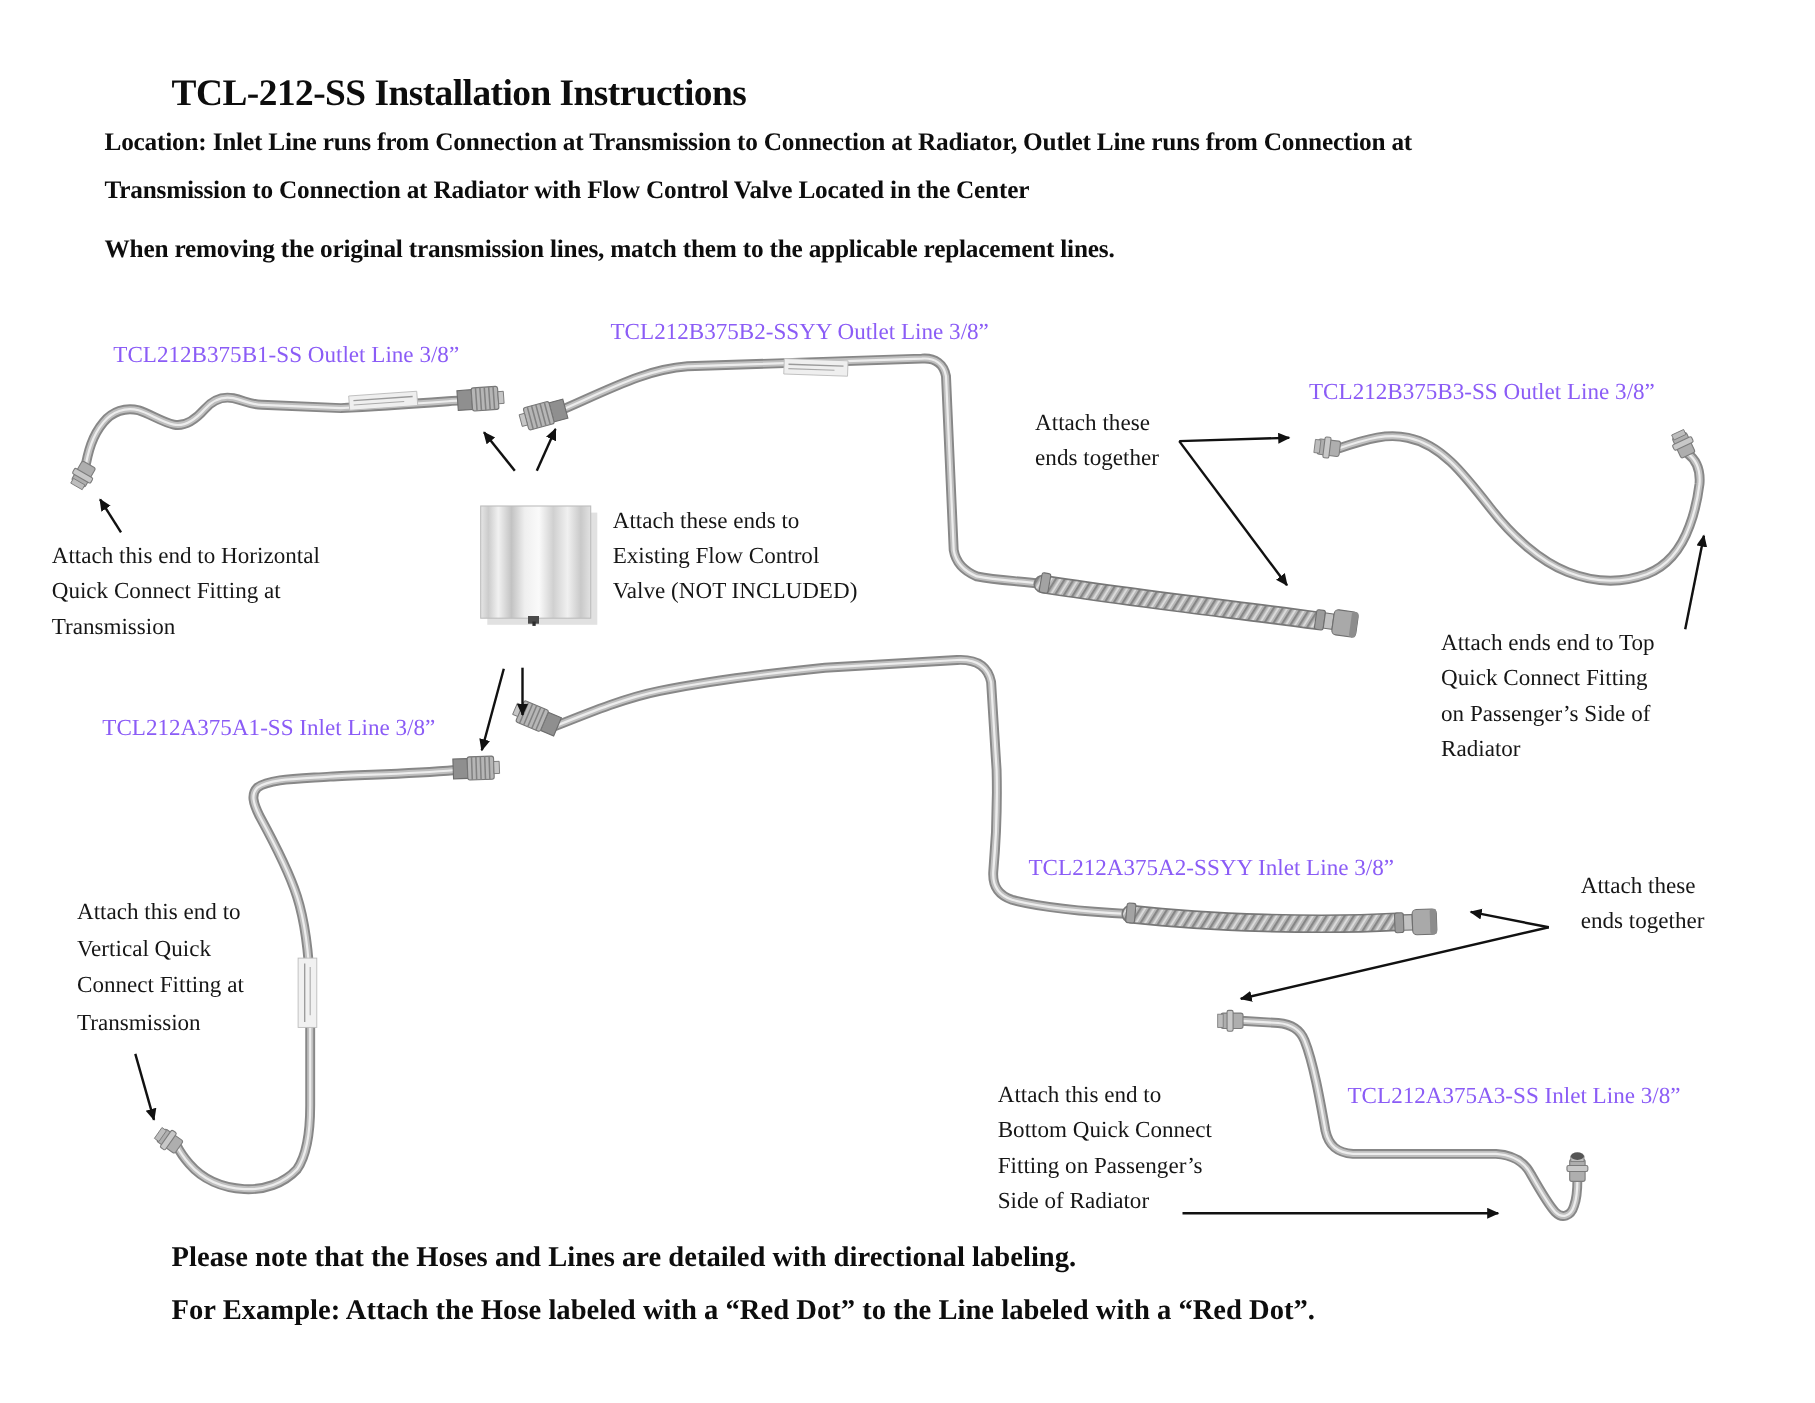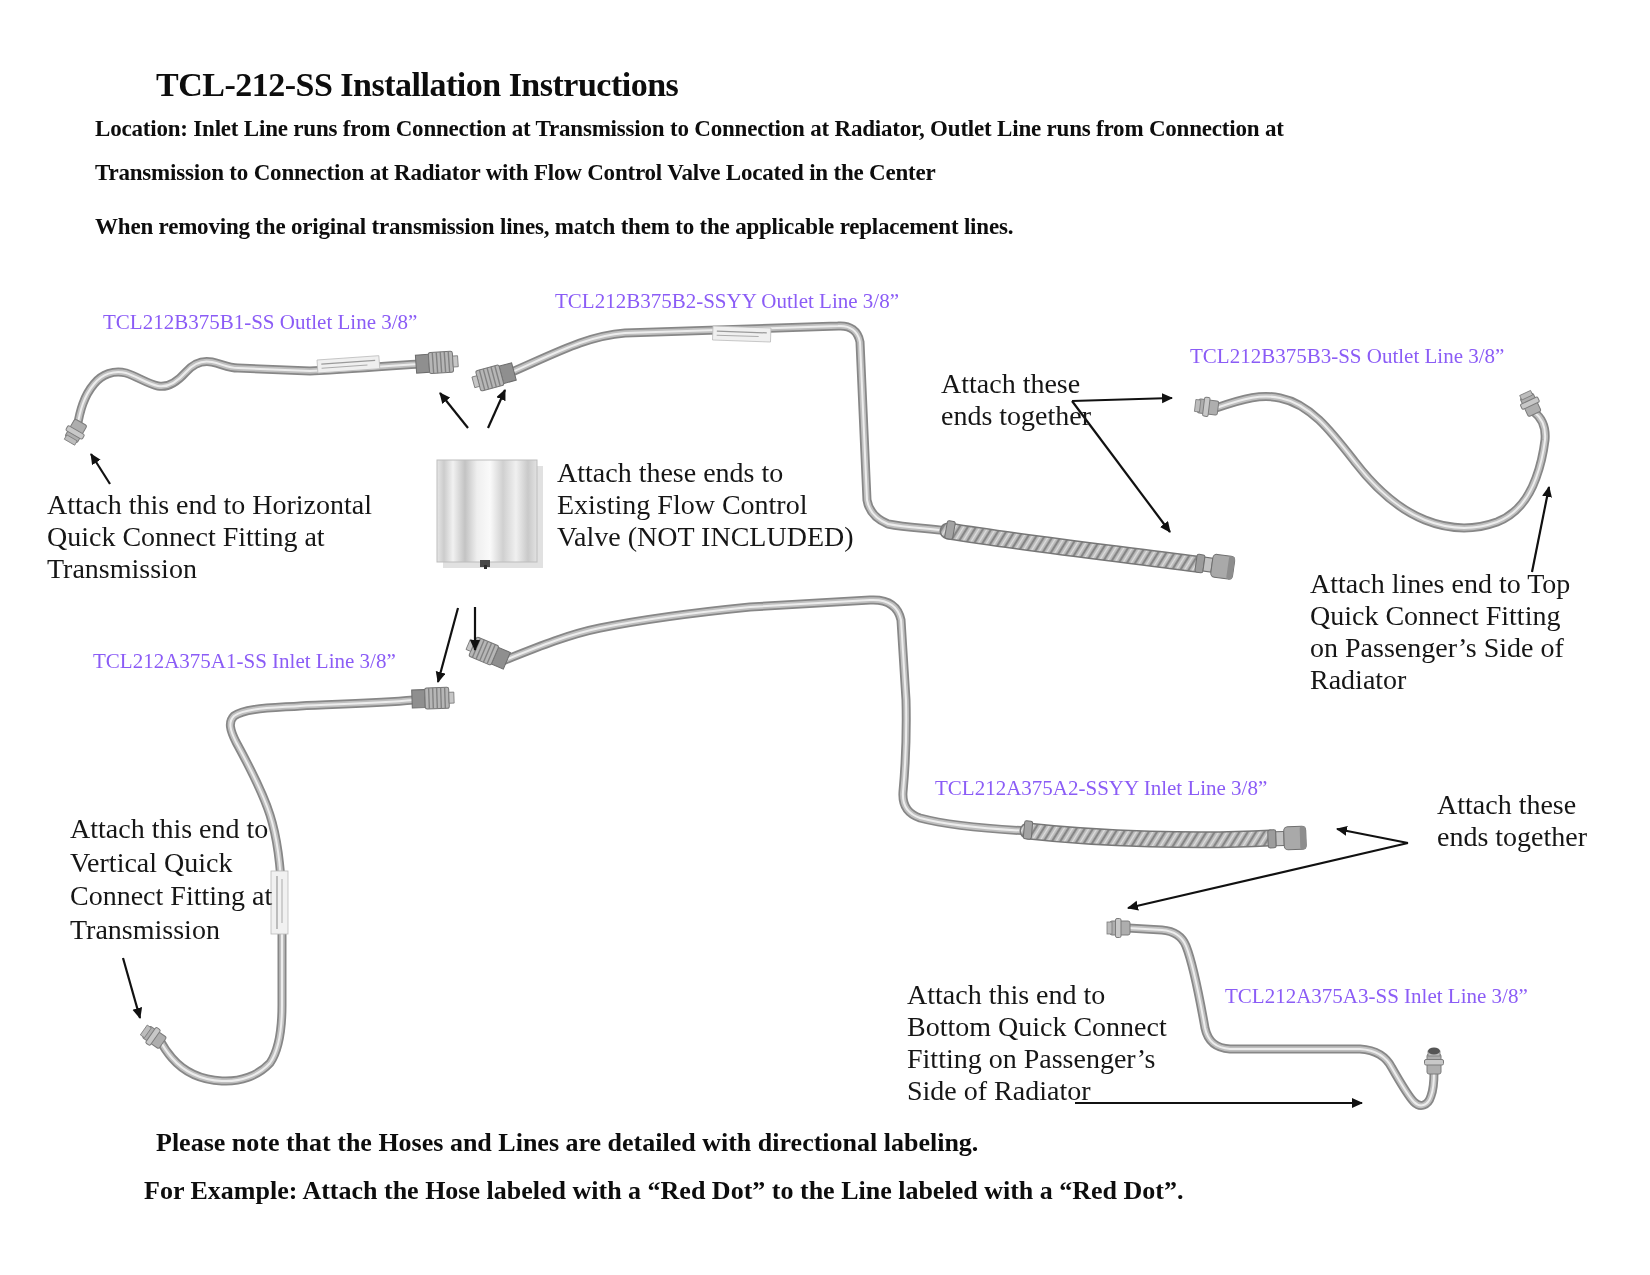--- a/index.html
+++ b/index.html
@@ -5,21 +5,21 @@
   html,body{margin:0;padding:0;background:#ffffff;}
   .canvas{
     position:relative;width:1650px;height:1275px;background:#ffffff;overflow:hidden;
     font-family:Liberation Serif, serif;color:#111;
   }
   .abs{position:absolute;white-space:nowrap;}
   .title{font-size:34px;font-weight:bold;letter-spacing:-0.5px;color:#0d0d0d;}
   .para{font-size:23px;font-weight:bold;letter-spacing:-0.2px;color:#0d0d0d;}
   .note{font-size:26px;font-weight:bold;color:#0d0d0d;}
   .plabel{font-size:21px;color:#8b5cf6;}
-  .ann{font-size:28px;color:#161616;line-height:32px;}
+  .ann{font-size:21px;color:#161616;line-height:32px;}
   svg.layer{position:absolute;left:0;top:0;z-index:1;}
   .txt{z-index:2;}
 </style>
 </head>
 <body>
 
 <div class="canvas">
 
   <svg class="layer" width="1650" height="1275" viewBox="0 0 1650 1275" aria-hidden="true">
     <defs>
@@ -198,21 +198,21 @@
     <div>Existing Flow Control</div>
     <div>Valve (NOT INCLUDED)</div>
   </div>
 
   <div class="abs txt ann" style="left:941px;top:368px;">
     <div>Attach these</div>
     <div>ends together</div>
   </div>
 
   <div class="abs txt ann" style="left:1310px;top:568px;">
-    <div>Attach lines end to Top</div>
+    <div>Attach ends end to Top</div>
     <div>Quick Connect Fitting</div>
     <div>on Passenger’s Side of</div>
     <div>Radiator</div>
   </div>
 
   <div class="abs txt ann" style="left:70px;top:812px;line-height:33.5px;">
     <div>Attach this end to</div>
     <div>Vertical Quick</div>
     <div>Connect Fitting at</div>
     <div>Transmission</div>
@@ -224,15 +224,15 @@
   </div>
 
   <div class="abs txt ann" style="left:907px;top:979px;">
     <div>Attach this end to</div>
     <div>Bottom Quick Connect</div>
     <div>Fitting on Passenger’s</div>
     <div>Side of Radiator</div>
   </div>
 
   <div class="abs txt note" style="left:156px;top:1128px;">Please note that the Hoses and Lines are detailed with directional labeling.</div>
-  <div class="abs txt note" style="left:144px;top:1176px;text-align:right;">For Example: Attach the Hose labeled with a “Red Dot” to the Line labeled with a “Red Dot”.</div>
+  <div class="abs txt note" style="left:156px;top:1176px;text-align:right;">For Example: Attach the Hose labeled with a “Red Dot” to the Line labeled with a “Red Dot”.</div>
 
 </div>
 
 </body></html>

